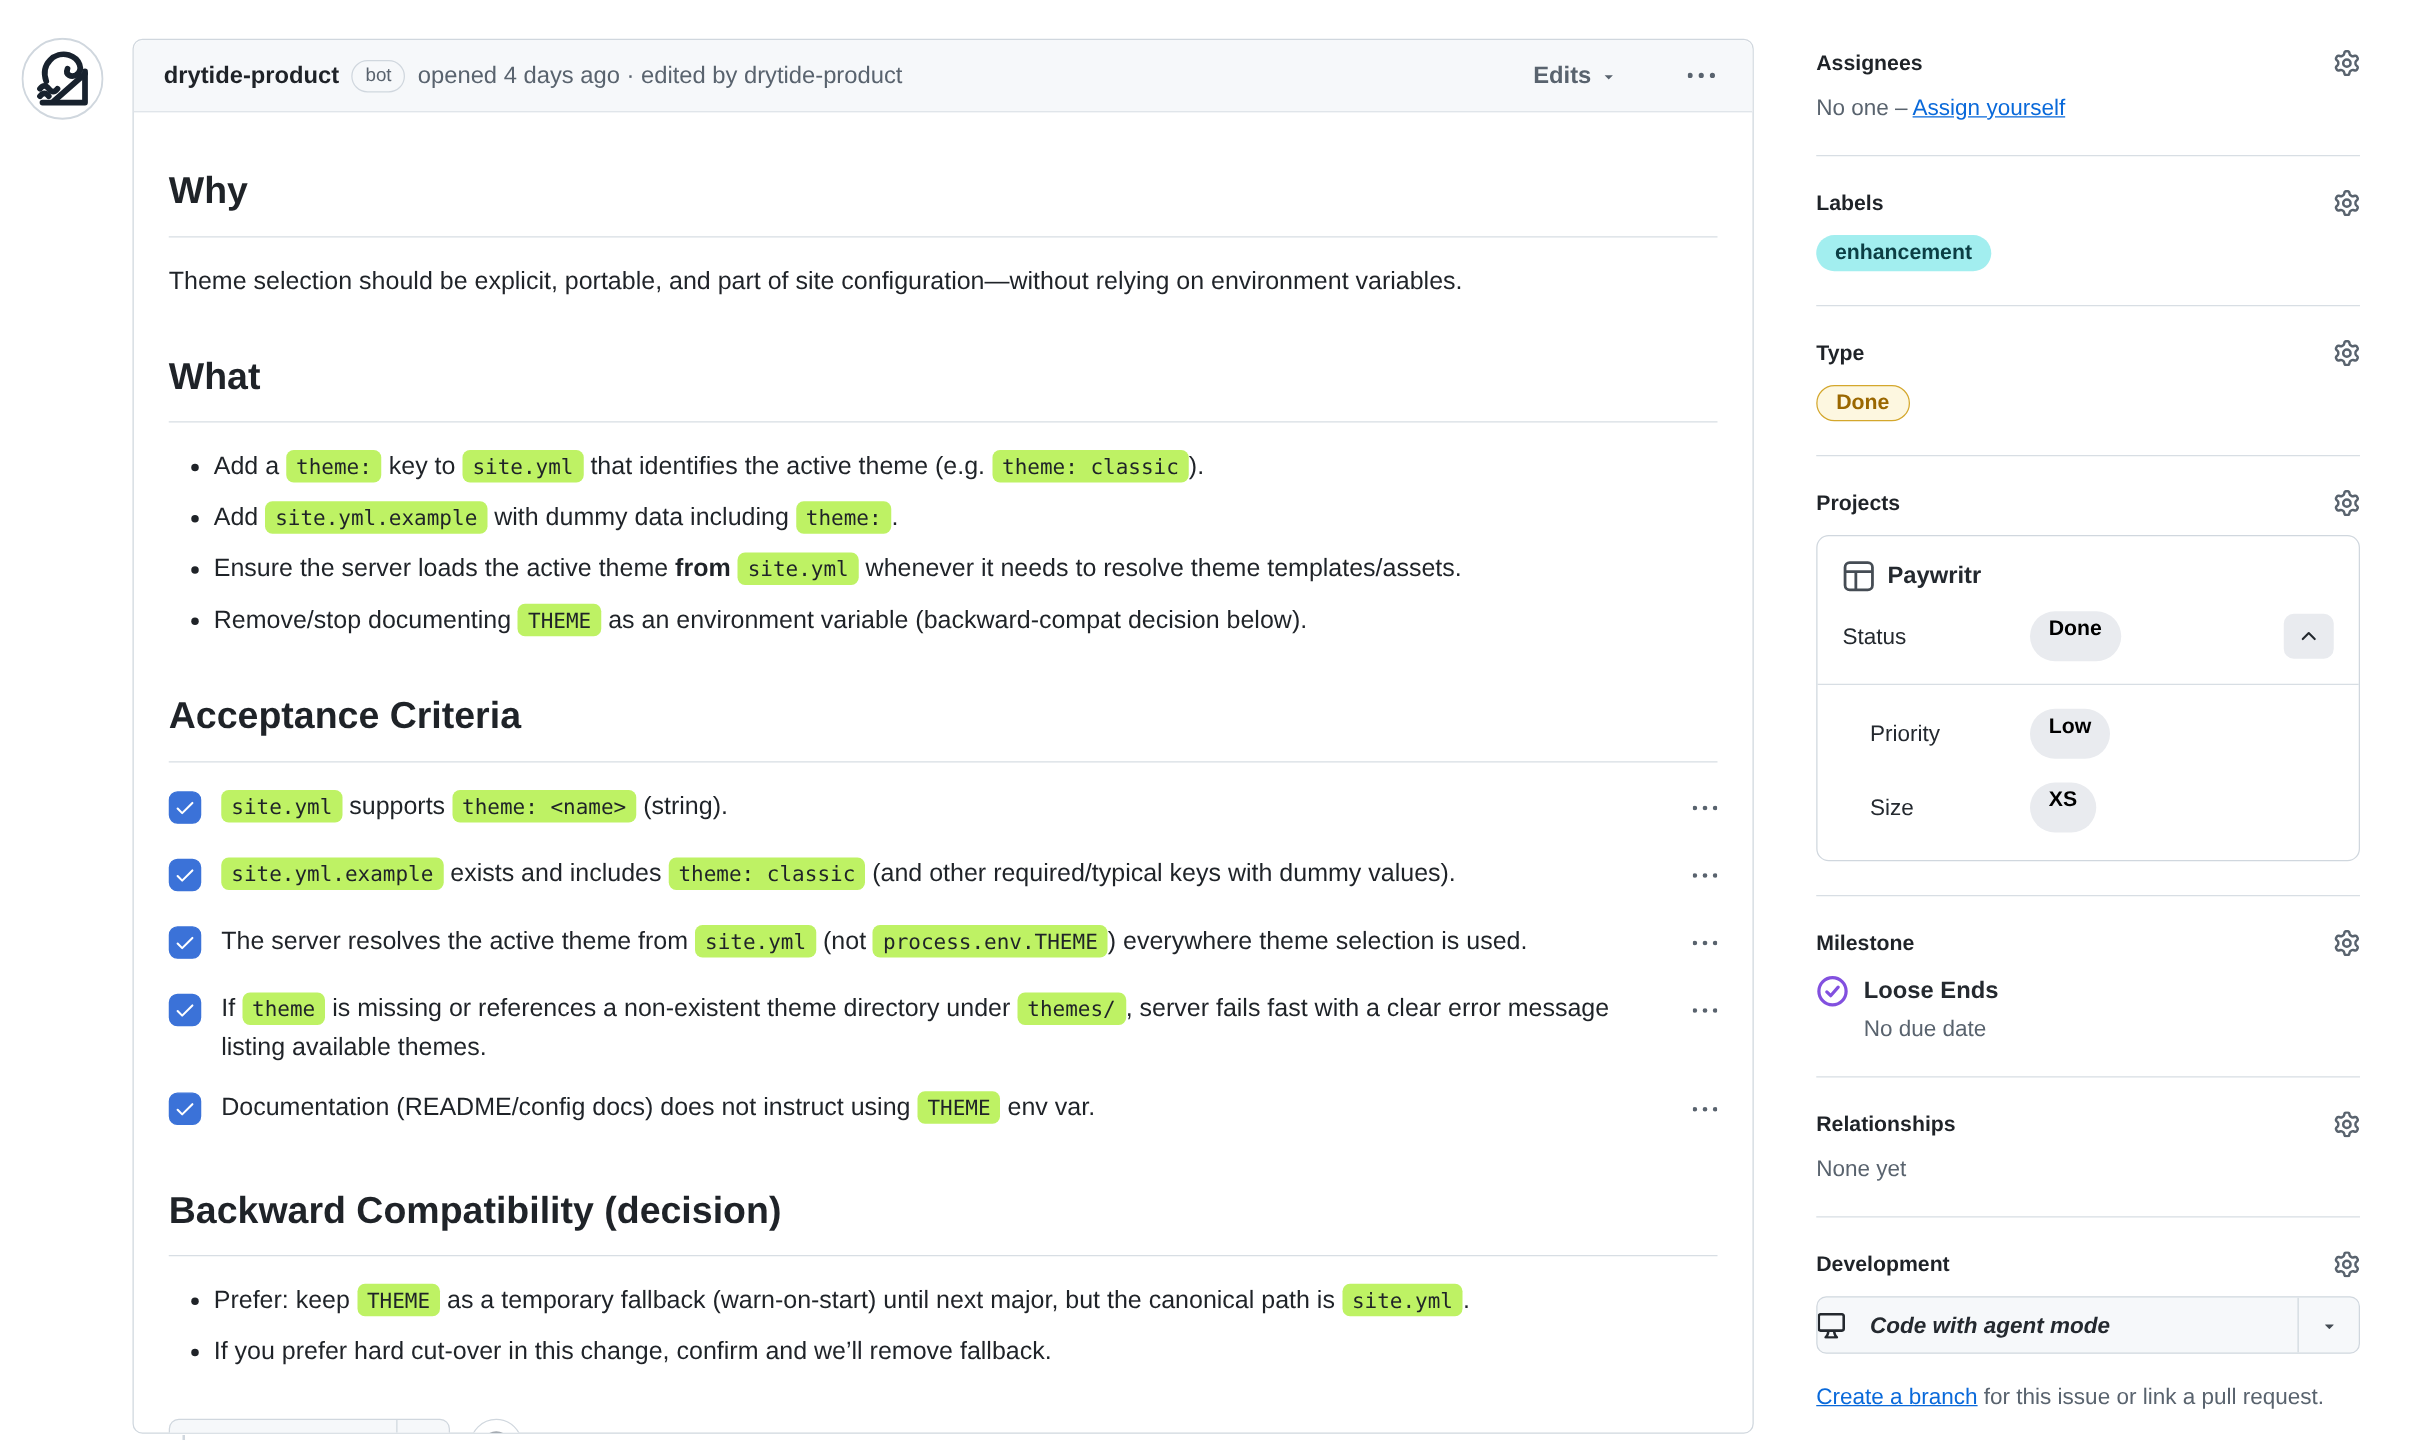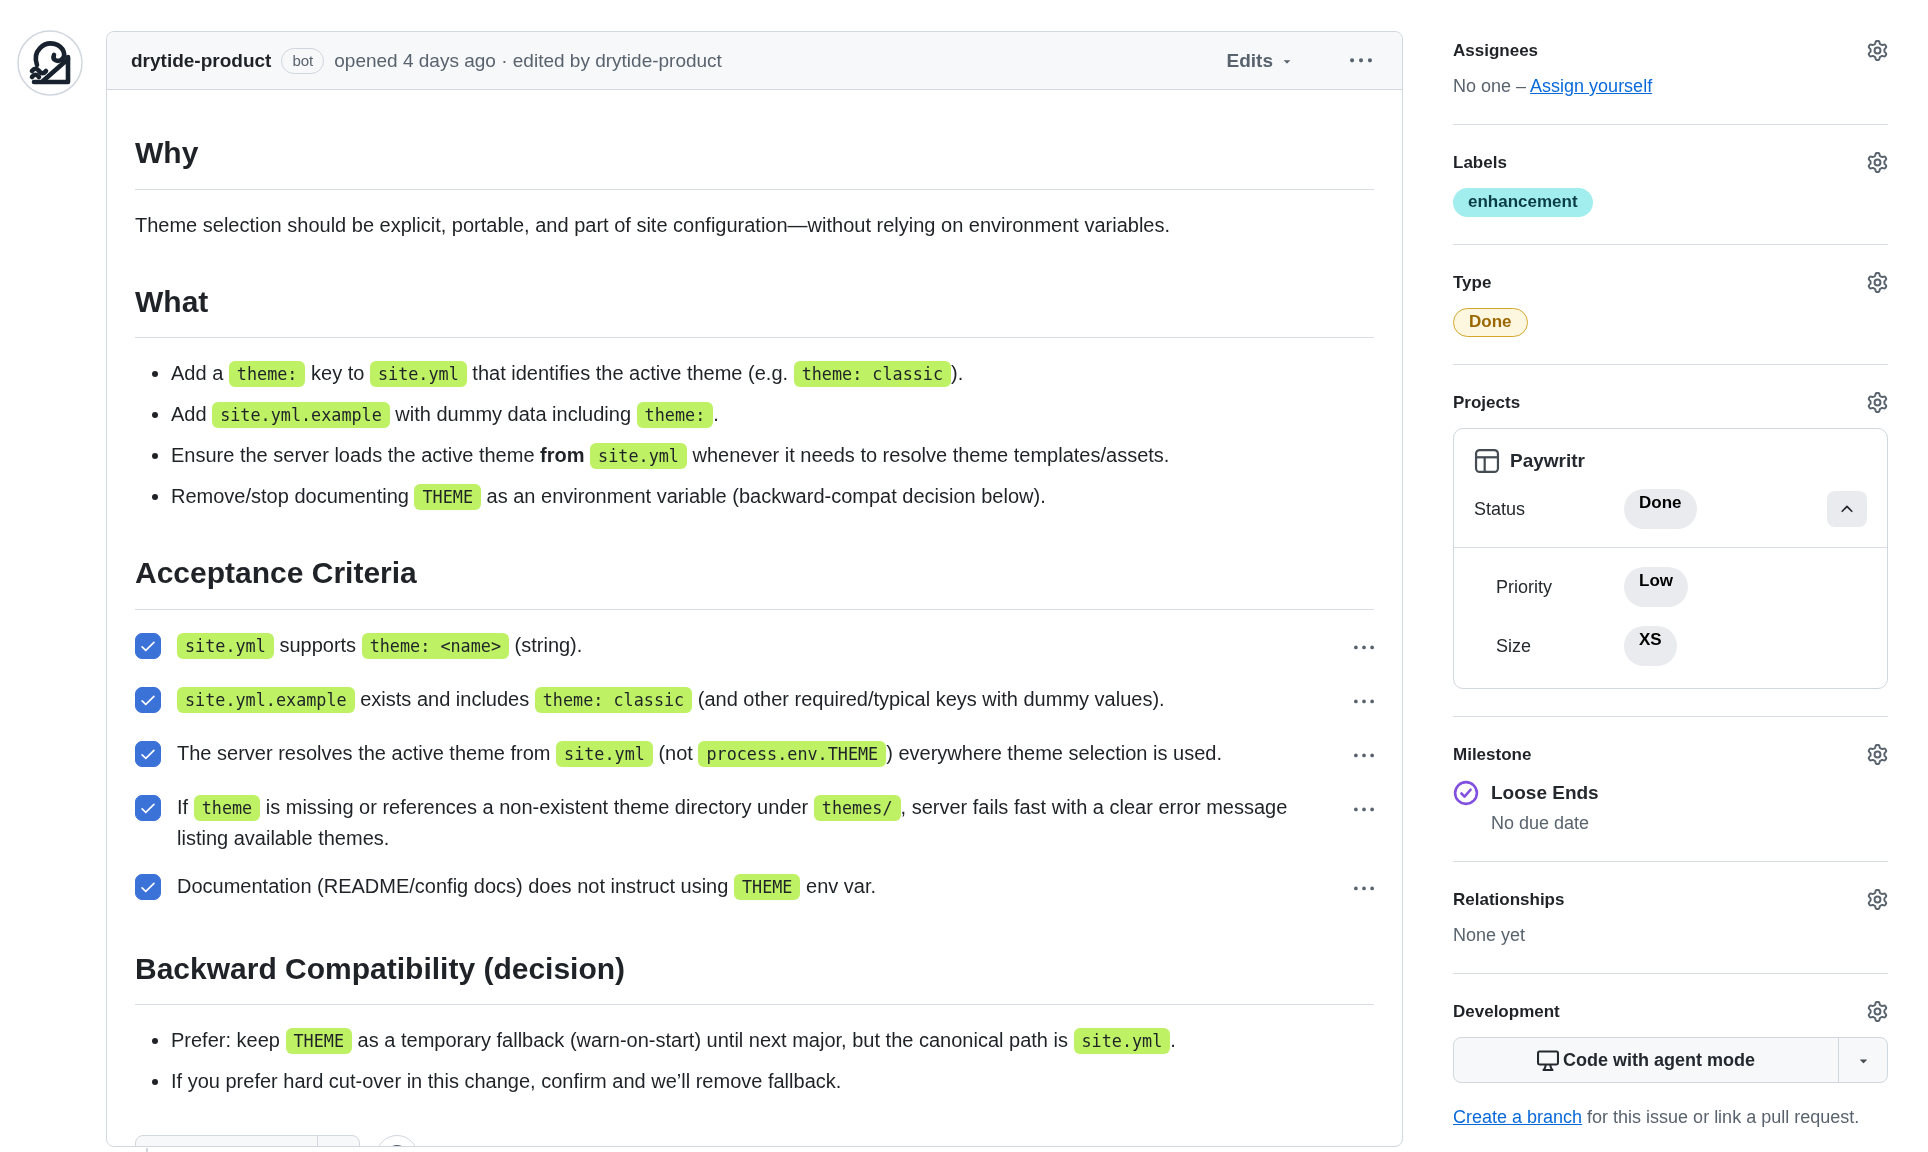--- a/index.html
+++ b/index.html
@@ -86,22 +86,22 @@
   .archived-line { padding:0 20px; margin-top:11px; }
   .archived-line a { font-weight:600; }
   .proj-divider { border-top:1px solid #d8dee4; margin:18px 0 0; }
 
   .ms-row { display:flex; align-items:center; gap:12px; font-size:19px; font-weight:700; }
   .ms-icon { color:#8250df; display:flex; }
   .ms-due { margin-left:38px; margin-top:7px; color:#59636e; }
 
   .dev-btn { display:flex; width:100%; height:46px; border:1px solid #d0d7de; border-radius:8px;
              background:#f6f8fa; overflow:hidden; font-size:18px; font-weight:600; color:#24292f; }
-  .dev-main { flex:1; display:flex; align-items:center; justify-content:center; gap:4px;
-              border-right:1px solid #d0d7de; cursor:pointer; }
+  .dev-main { flex:1; display:flex; align-items:center; gap:20px;
+              border-right:1px solid #d0d7de; cursor:pointer;font-style:italic; }
   .dev-main .dicon { display:flex; color:#24292f; }
   .dev-caret { width:48px; display:flex; align-items:center; justify-content:center; color:#454c54; cursor:pointer; }
   .dev-note { margin-top:21px; color:#59636e; line-height:1.45; }
   .dev-note a { text-decoration:underline; }
 </style>
 </head>
 <body>
 
 <svg width="0" height="0" style="position:absolute" aria-hidden="true">
   <defs>

